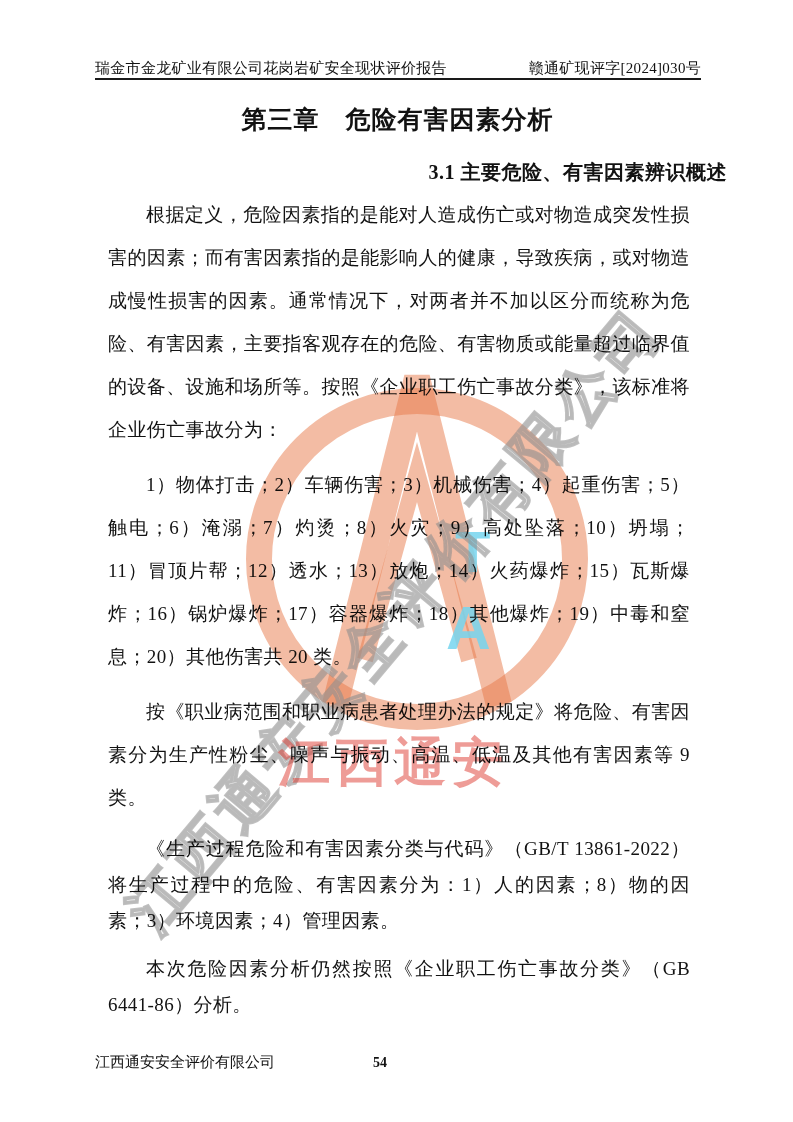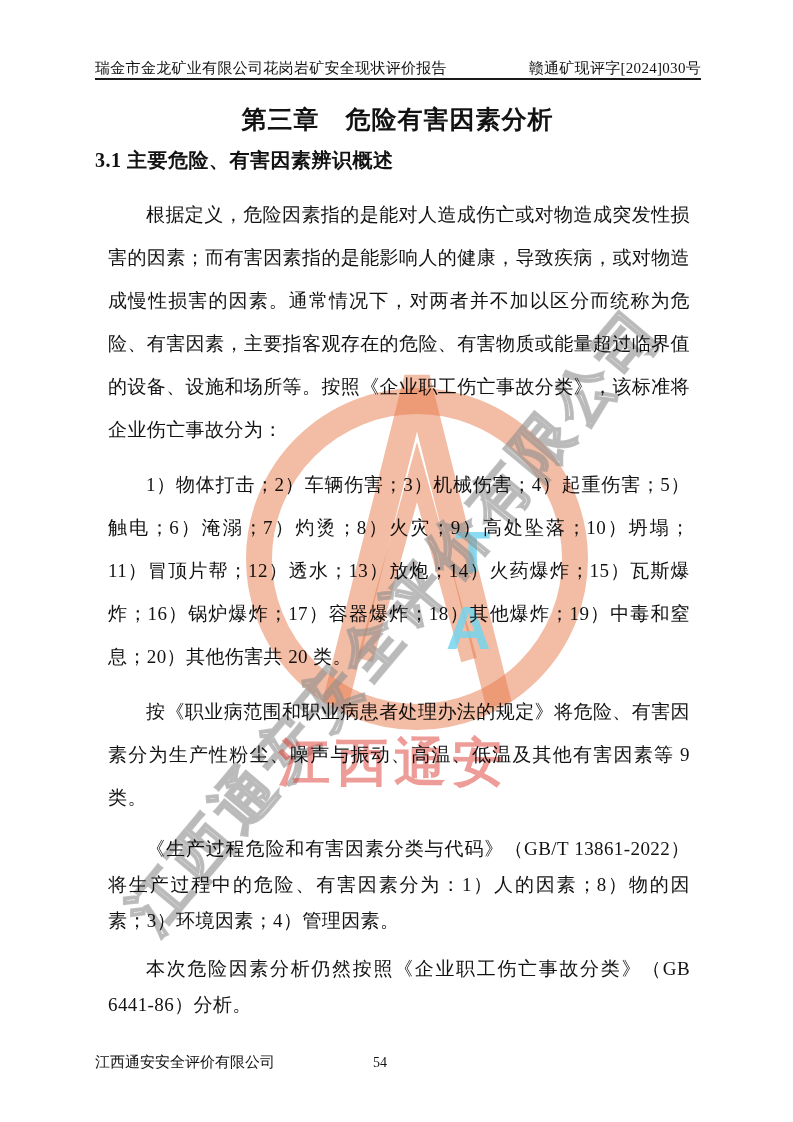--- a/index.html
+++ b/index.html
@@ -23,21 +23,21 @@
   .header .hleft{white-space:nowrap;}
   .header .hright{white-space:nowrap;text-align:right;}
   
   .chapter-title{
     position:absolute;left:0;top:102px;width:793px;
     text-align:center;font-size:25px;font-weight:bold;
     letter-spacing:1px;margin:1px;
   }
   .section-heading{
     position:absolute;left:95px;top:147px;width:620px;
-    font-size:20px;font-weight:bold;margin:0;letter-spacing:.5px;
+    font-size:20px;font-weight:bold;margin:12px;letter-spacing:.5px;text-align:right;
   }
   
   .body-text{
     position:absolute;left:96px;top:181px;width:606px;
     font-size:19px;text-align:justify;
   }
   .body-text p{margin:12px;text-indent:2em;letter-spacing:.4px;}
   .body-text p.sp-wide{line-height:43px;}
   .body-text p.sp-narrow{line-height:36px;}
   
@@ -67,21 +67,21 @@
     position:absolute;left:278px;top:728px;
     font-size:52px;font-weight:bold;letter-spacing:6px;
     color:rgba(222,58,47,0.5);white-space:nowrap;
   }
   
   .footer{
     position:absolute;left:95px;top:1053px;width:606px;
     font-size:15px;
   }
   .footer .fcompany{position:absolute;left:0;top:0;white-space:nowrap;}
-  .footer .fpage{position:absolute;left:278px;top:2px;font-size:14px;}
+  .footer .fpage{position:absolute;left:278px;top:2px;font-size:14px;font-weight:bold;}
 </style>
 </head>
 <body>
 
 <div class="page">
 
   <div class="header">
     <span class="hleft">瑞金市金龙矿业有限公司花岗岩矿安全现状评价报告</span>
     <span class="hright">赣通矿现评字[2024]030号</span>
   </div>

